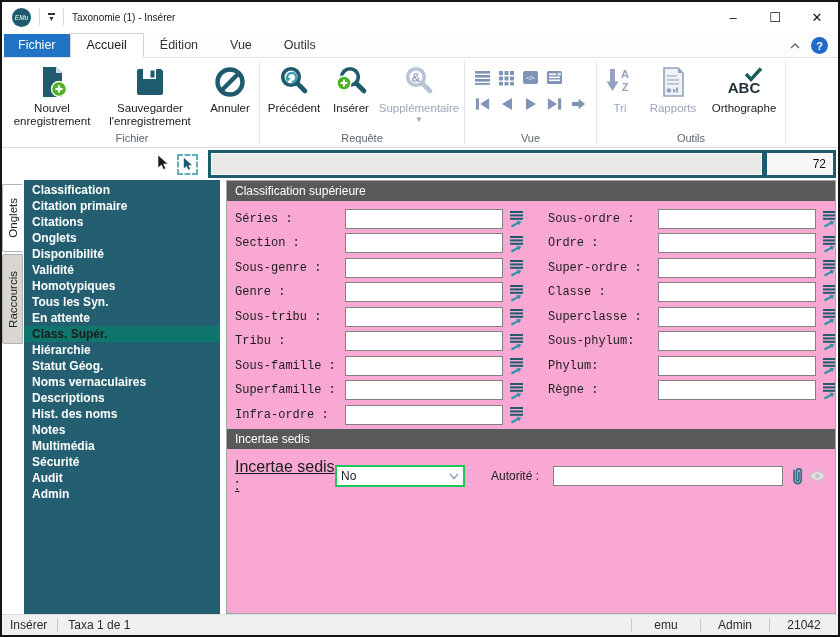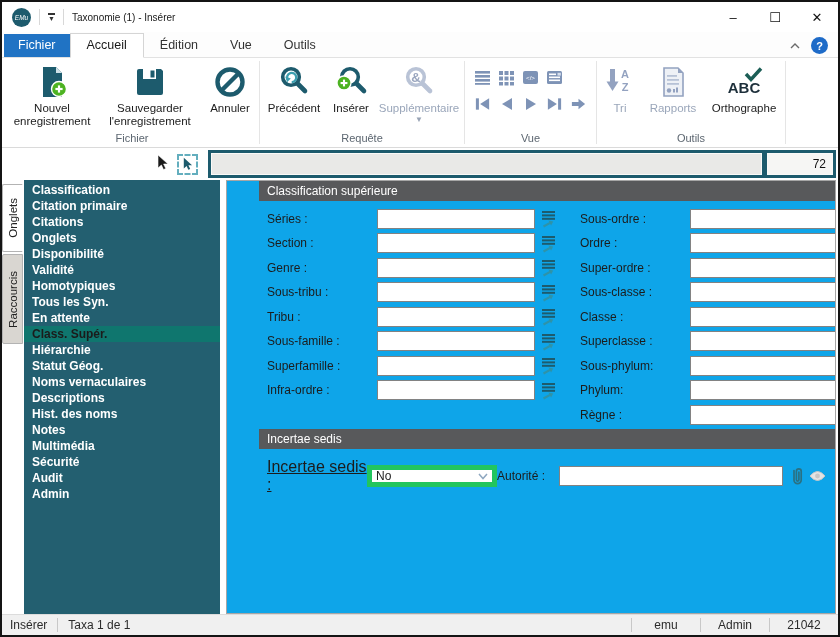--- a/index.html
+++ b/index.html
@@ -69,37 +69,37 @@
   .vtab{display:flex;align-items:center;justify-content:center;border:1px solid #b3b3b3;
     border-radius:2px 0 0 2px;margin-bottom:2px;background:#d9d6d1;cursor:default;}
   .vtab span{writing-mode:vertical-rl;transform:rotate(180deg);font-size:11.5px;color:#222;
     padding:2px 0;}
   .vtab-selected{background:#fff;border-right-color:#fff;}
   .sidebar{width:196px;background:#235f70;margin-left:1px;padding-top:2px;
     overflow:hidden;flex:0 0 auto;font-weight:bold;}
   .side-item{height:16px;line-height:16px;padding-left:8px;color:#fff;font-size:12px;
     white-space:nowrap;cursor:default;}
   .side-item.selected{background:#0f766e;color:#1b1b1b;}
-  .form-panel{flex:1;margin:0 2px 0 6px;border:1px solid #a6a6a6;background:#0ea5e9;
-    overflow:hidden;display:flex;flex-direction:column;padding-left:32px;}
+  .form-panel{flex:1;margin:0 2px 0 6px;border:1px solid #a6a6a6;background:#f9a8d4;
+    overflow:hidden;display:flex;flex-direction:column;}
   .section-header{background:#58595b;color:#fff;font-size:12px;padding:3px 8px;
     height:20px;flex:0 0 auto;}
-  .fields{display:flex;padding:7px 4px 4px 8px;}
+  .fields{display:flex;padding:7px 4px 4px 8px;font-family:Liberation Mono, monospace;}
   .fcol{display:flex;flex-direction:column;gap:3.5px;}
   .fcol-left{margin-right:22px;}
   .frow{display:flex;align-items:center;height:21px;}
   .flabel{width:110px;font-size:12px;flex:0 0 auto;}
   .finput{width:158px;height:20px;border:1px solid #828282;background:#fff;
     font-family:inherit;font-size:12px;padding:0 3px;outline:none;}
   .ficon{width:20px;height:20px;margin-left:3px;display:flex;align-items:center;
     justify-content:center;flex:0 0 auto;}
   .incertae-row{display:flex;align-items:center;padding:9px 8px 6px 8px;}
   .ilabel{width:100px;font-size:16px;flex:0 0 auto;text-decoration:underline;}
-  .combo{width:130px;height:22px;border:5px solid #22c55e;background:#fff;display:flex;
-    align-items:center;padding-left:4px;font-size:12px;cursor:default;}
+  .combo{width:130px;height:22px;border:2px solid #22c55e;background:#fff;display:flex;
+    align-items:center;padding-left:4px;font-size:12px;margin-right:26px;cursor:default;}
   .combo .cval{flex:1;}
   .alabel{width:62px;font-size:12px;flex:0 0 auto;}
   .ainput{flex:1;height:20px;border:1px solid #828282;background:#fff;
     font-family:inherit;font-size:12px;padding:0 3px;outline:none;}
   .clip-ic{margin-left:4px;display:flex;align-items:center;}
   .eye-ic{margin-left:1px;display:flex;align-items:center;}
   
   .statusbar{height:21px;background:#f0f0f0;border-top:1px solid #dcdcdc;display:flex;
     align-items:center;font-size:12px;color:#2b2b2b;flex:0 0 auto;}
   .sb-sep{width:1px;height:14px;background:#c8c8c8;}
@@ -429,20 +429,33 @@
       <svg width="18" height="19" viewBox="0 0 18 19">
         <rect x="3" y="2" width="13" height="2" fill="#1d5b6d"></rect>
         <rect x="3" y="5.4" width="13" height="2" fill="#1d5b6d"></rect>
         <rect x="3" y="8.8" width="13" height="2" fill="#1d5b6d"></rect>
         <polygon points="9.5,11.5 14.2,12.6 12.1,16.5" fill="#2f93a8"></polygon>
         <line x1="4.5" y1="17.5" x2="11.5" y2="13.6" stroke="#2f93a8" stroke-width="2.2"></line>
                 </svg>
     </span>
   </div>
             <div class="frow">
+    <span class="flabel field-label">Sous-genre :</span>
+    <input class="finput" style="">
+    <span class="ficon">
+      <svg width="18" height="19" viewBox="0 0 18 19">
+        <rect x="3" y="2" width="13" height="2" fill="#1d5b6d"></rect>
+        <rect x="3" y="5.4" width="13" height="2" fill="#1d5b6d"></rect>
+        <rect x="3" y="8.8" width="13" height="2" fill="#1d5b6d"></rect>
+        <polygon points="9.5,11.5 14.2,12.6 12.1,16.5" fill="#2f93a8"></polygon>
+        <line x1="4.5" y1="17.5" x2="11.5" y2="13.6" stroke="#2f93a8" stroke-width="2.2"></line>
+                </svg>
+    </span>
+  </div>
+            <div class="frow">
     <span class="flabel field-label">Genre :</span>
     <input class="finput" style="">
     <span class="ficon">
       <svg width="18" height="19" viewBox="0 0 18 19">
         <rect x="3" y="2" width="13" height="2" fill="#1d5b6d"></rect>
         <rect x="3" y="5.4" width="13" height="2" fill="#1d5b6d"></rect>
         <rect x="3" y="8.8" width="13" height="2" fill="#1d5b6d"></rect>
         <polygon points="9.5,11.5 14.2,12.6 12.1,16.5" fill="#2f93a8"></polygon>
         <line x1="4.5" y1="17.5" x2="11.5" y2="13.6" stroke="#2f93a8" stroke-width="2.2"></line>
                 </svg>
@@ -536,33 +549,20 @@
         <rect x="3" y="2" width="13" height="2" fill="#1d5b6d"></rect>
         <rect x="3" y="5.4" width="13" height="2" fill="#1d5b6d"></rect>
         <rect x="3" y="8.8" width="13" height="2" fill="#1d5b6d"></rect>
         <polygon points="9.5,11.5 14.2,12.6 12.1,16.5" fill="#2f93a8"></polygon>
         <line x1="4.5" y1="17.5" x2="11.5" y2="13.6" stroke="#2f93a8" stroke-width="2.2"></line>
                 </svg>
     </span>
   </div>
             <div class="frow">
     <span class="flabel field-label">Super-ordre :</span>
-    <input class="finput" style="">
-    <span class="ficon">
-      <svg width="18" height="19" viewBox="0 0 18 19">
-        <rect x="3" y="2" width="13" height="2" fill="#1d5b6d"></rect>
-        <rect x="3" y="5.4" width="13" height="2" fill="#1d5b6d"></rect>
-        <rect x="3" y="8.8" width="13" height="2" fill="#1d5b6d"></rect>
-        <polygon points="9.5,11.5 14.2,12.6 12.1,16.5" fill="#2f93a8"></polygon>
-        <line x1="4.5" y1="17.5" x2="11.5" y2="13.6" stroke="#2f93a8" stroke-width="2.2"></line>
-                </svg>
-    </span>
-  </div>
-            <div class="frow">
-    <span class="flabel field-label">Sous-classe :</span>
     <input class="finput" style="">
     <span class="ficon">
       <svg width="18" height="19" viewBox="0 0 18 19">
         <rect x="3" y="2" width="13" height="2" fill="#1d5b6d"></rect>
         <rect x="3" y="5.4" width="13" height="2" fill="#1d5b6d"></rect>
         <rect x="3" y="8.8" width="13" height="2" fill="#1d5b6d"></rect>
         <polygon points="9.5,11.5 14.2,12.6 12.1,16.5" fill="#2f93a8"></polygon>
         <line x1="4.5" y1="17.5" x2="11.5" y2="13.6" stroke="#2f93a8" stroke-width="2.2"></line>
                 </svg>
     </span>

